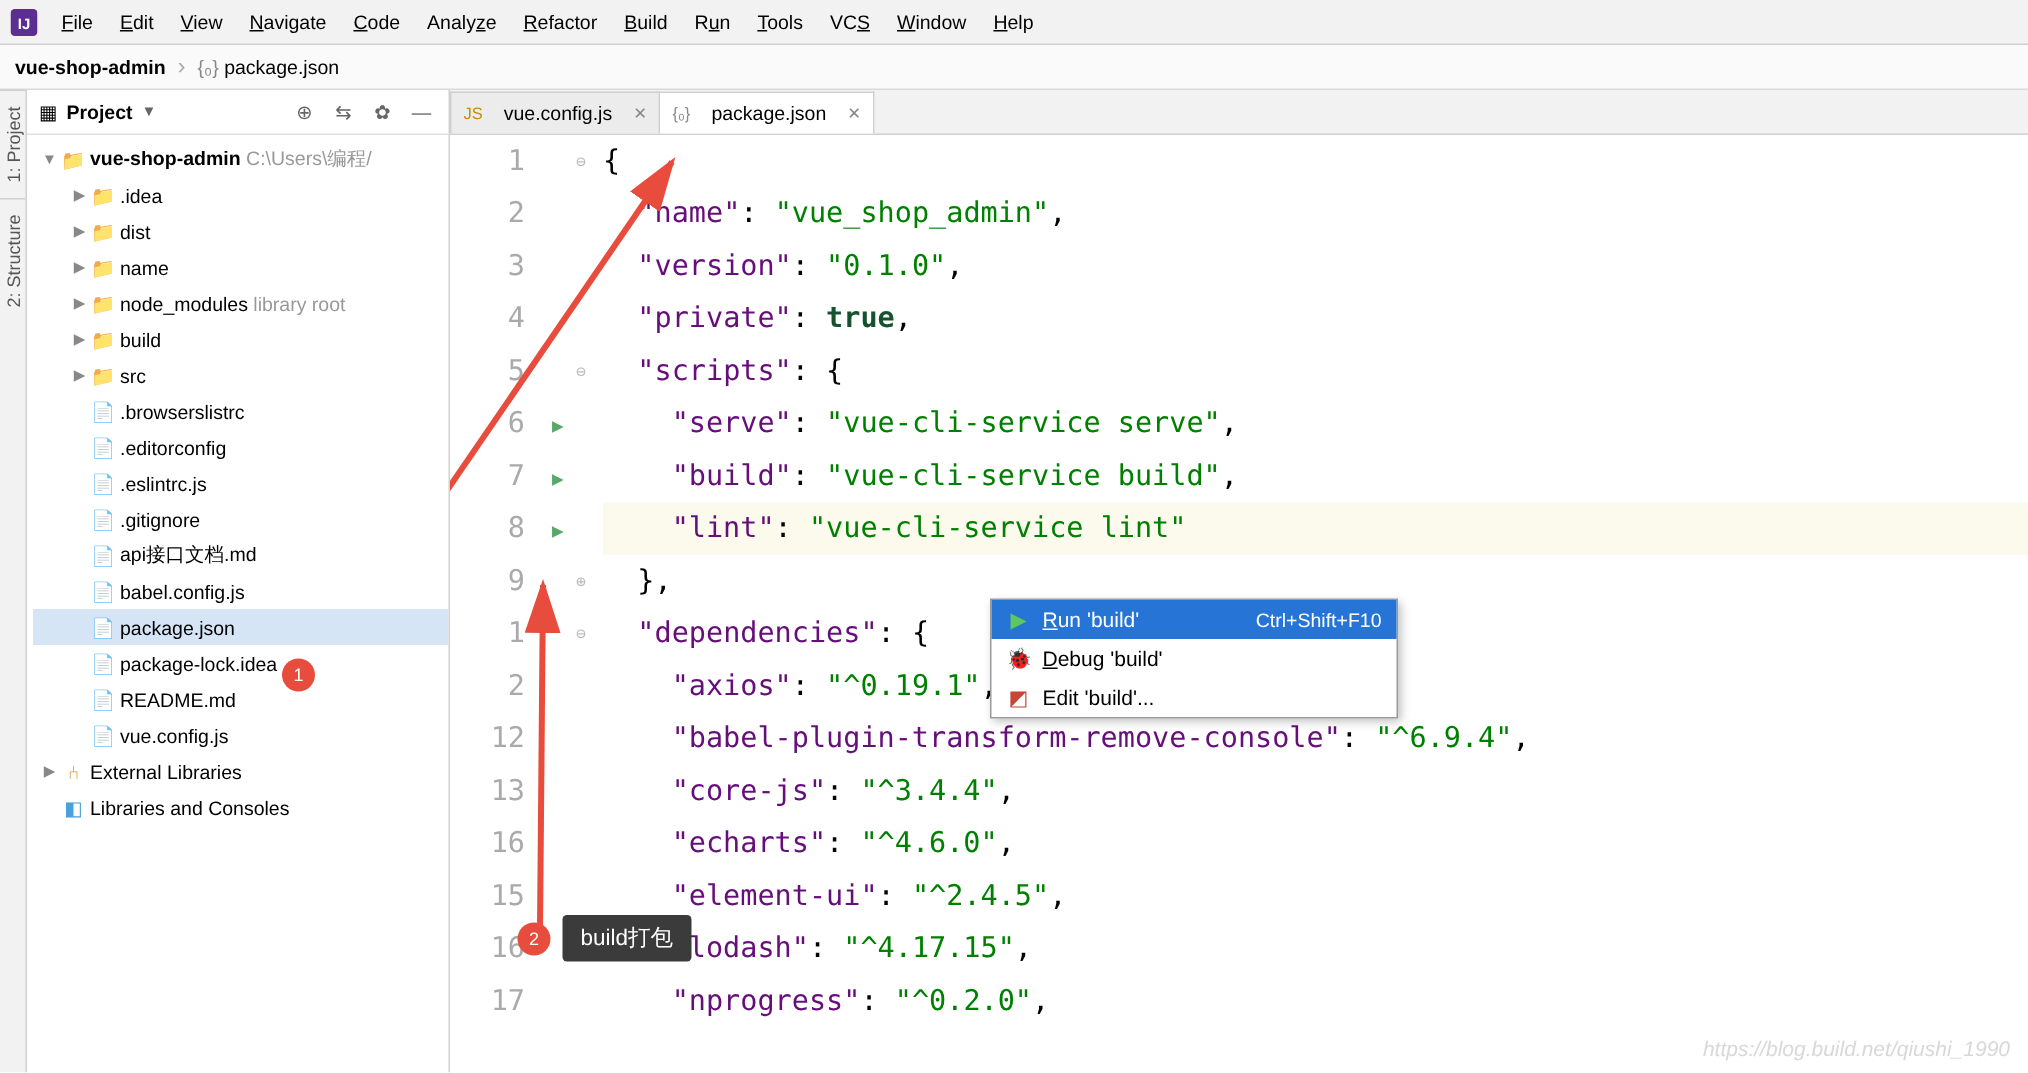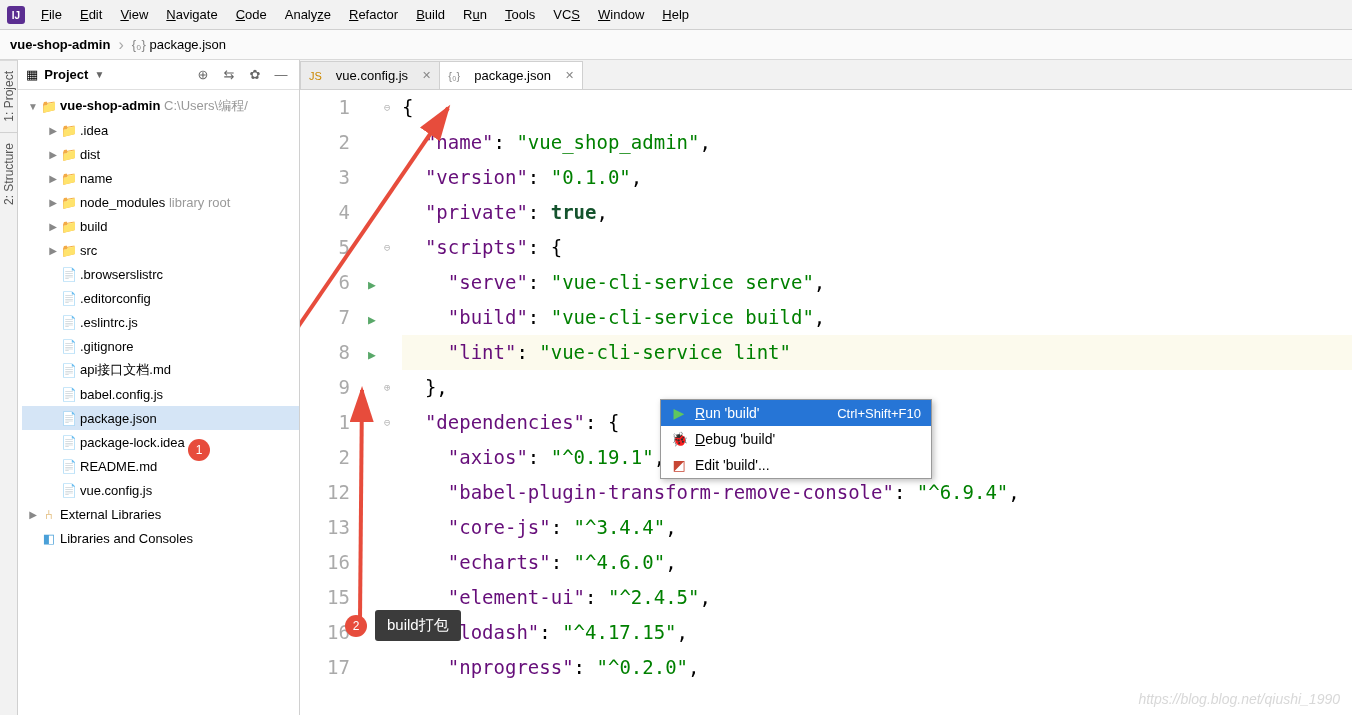--- a/index.html
+++ b/index.html
@@ -323,19 +323,19 @@
         </defs>
       <line x1="-100" y1="410" x2="148" y2="48" stroke="#e74c3c" stroke-width="4" marker-end="url(#ah)"></line>
       <line x1="60" y1="560" x2="62" y2="330" stroke="#e74c3c" stroke-width="4" marker-end="url(#ah)"></line>
     </svg>
 
     <div class="callout" style="left:45px; top:550px; display:flex; align-items:center; gap:8px;">
       <div class="num">2</div>
       <div class="tip">build打包</div>
     </div>
 
-    <div class="watermark">https://blog.blog.net/qiushi_1990</div>
+    <div class="watermark">https://blog.build.net/qiushi_1990</div>
   </div>
 </div>
 
 <div class="callout" style="left:188px; top:439px;">
   <div class="num">1</div>
 </div>
 
 </body></html>

